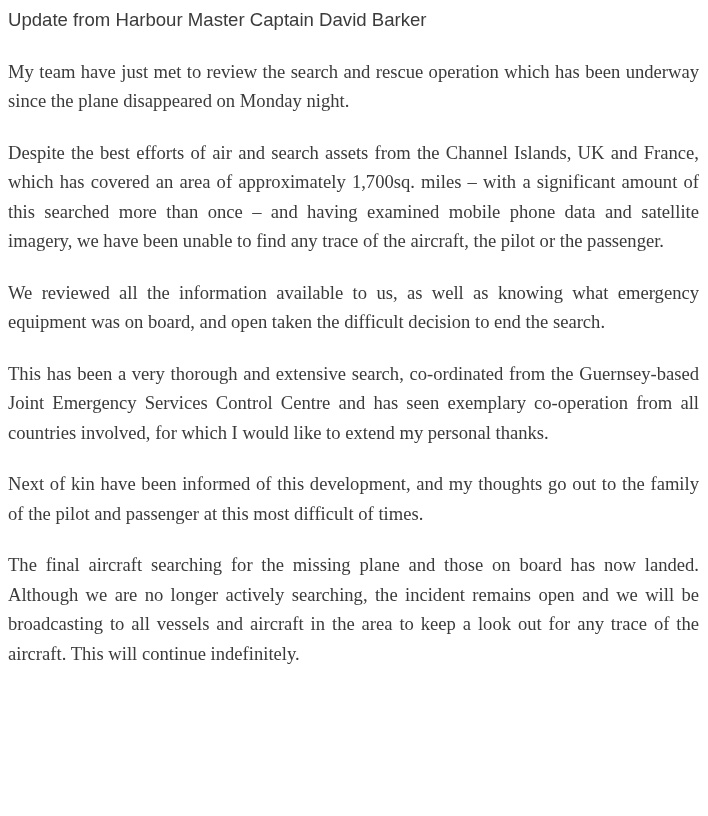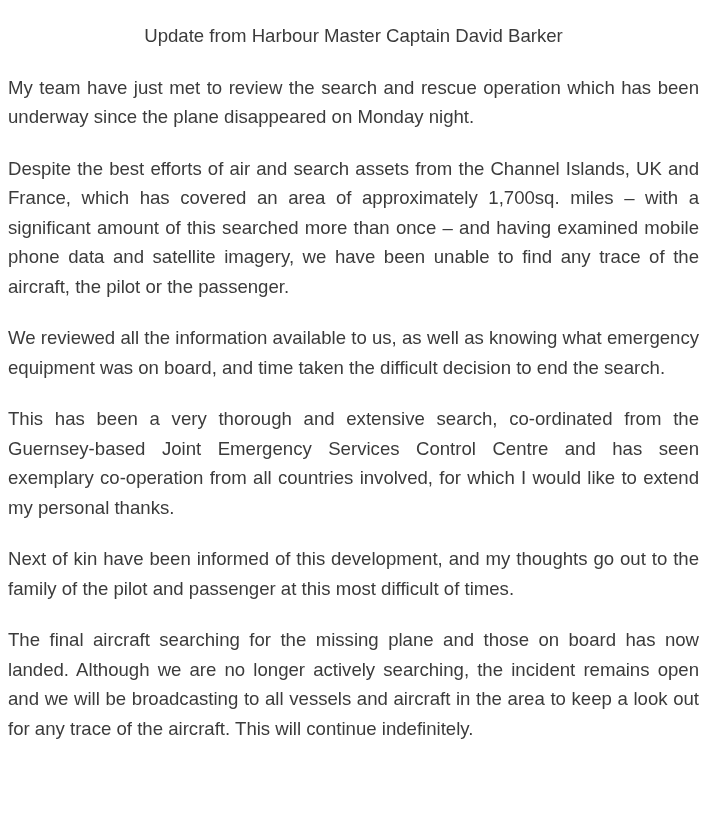--- a/index.html
+++ b/index.html
@@ -18,47 +18,48 @@
     height: 816px;
     padding: 5px 9px 0 8px;
     background: #ffffff;
     font-family: "Liberation Sans", "DejaVu Sans", sans-serif;
     color: #3b3b3b;
     font-size: 18.6px;
     line-height: 29.5px;
     -webkit-font-smoothing: antialiased;
   }
   .doc-title {
-    margin: 16px 0 22px 0;
-    text-align: center;
+    margin: 0 0 22px 0;
+    text-align: left;
     font-weight: normal;
     font-size: 18.6px;
     line-height: 29.5px;
   }
   .doc-paragraph {
     margin: 0 0 22px 0;
     text-align: justify;
     text-justify: inter-word;
+    font-family: Liberation Serif, serif;
   }
   .doc-paragraph:last-child {
     margin-bottom: 0;
   }
 </style>
 </head>
 <body>
 
 <div class="page">
   <p class="doc-title">Update from Harbour Master Captain David Barker</p>
 
   <p class="doc-paragraph">My team have just met to review the search and rescue operation which has been underway since the plane disappeared on Monday night.</p>
 
   <p class="doc-paragraph">Despite the best efforts of air and search assets from the Channel Islands, UK and France, which has covered an area of approximately 1,700sq. miles – with a significant amount of this searched more than once – and having examined mobile phone data and satellite imagery, we have been unable to find any trace of the aircraft, the pilot or the passenger.</p>
 
 
-  <p class="doc-paragraph">We reviewed all the information available to us, as well as knowing what emergency equipment was on board, and time taken the difficult decision to end the search.</p>
+  <p class="doc-paragraph">We reviewed all the information available to us, as well as knowing what emergency equipment was on board, and open taken the difficult decision to end the search.</p>
 
 
   <p class="doc-paragraph">This has been a very thorough and extensive search, co-ordinated from the Guernsey-based Joint Emergency Services Control Centre and has seen exemplary co-operation from all countries involved, for which I would like to extend my personal thanks.</p>
 
   <p class="doc-paragraph">Next of kin have been informed of this development, and my thoughts go out to the family of the pilot and passenger at this most difficult of times.</p>
 
   <p class="doc-paragraph">The final aircraft searching for the missing plane and those on board has now landed. Although we are no longer actively searching, the incident remains open and we will be broadcasting to all vessels and aircraft in the area to keep a look out for any trace of the aircraft. This will continue indefinitely.</p>
 </div>
 
 </body></html>

